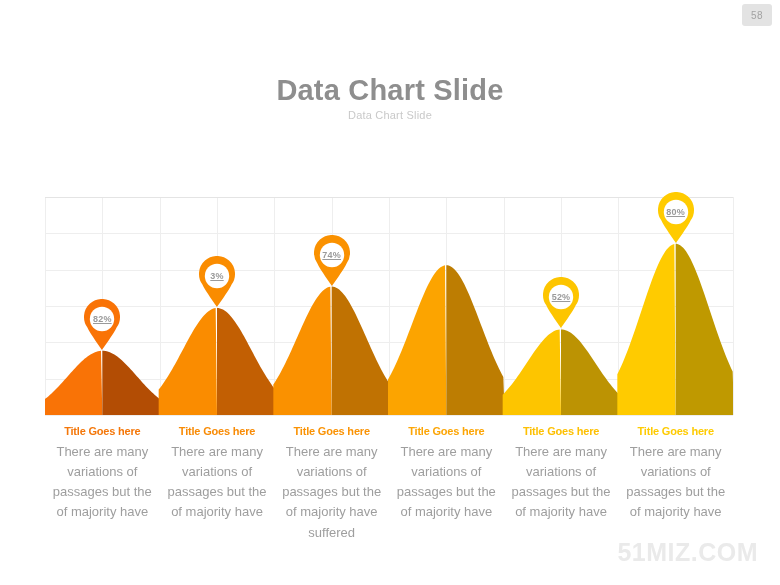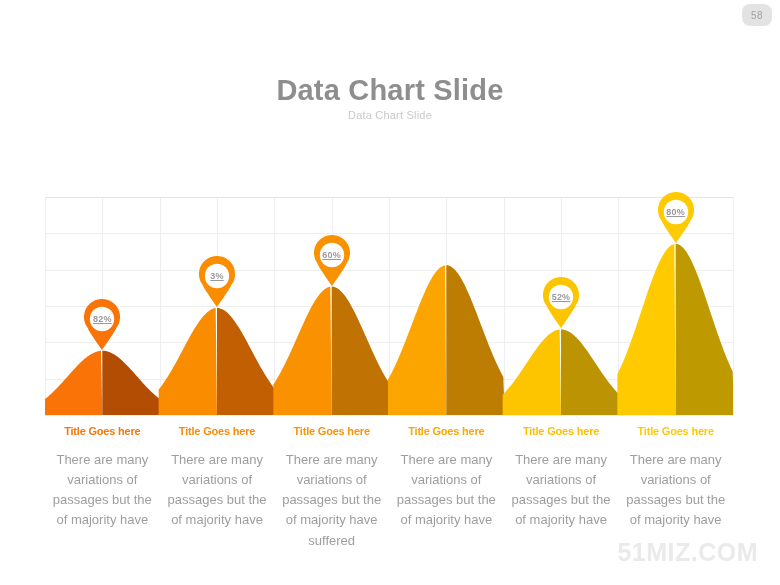--- a/index.html
+++ b/index.html
@@ -4,21 +4,21 @@
 <style>
   html,body{margin:0;padding:0;}
   body{
     width:780px;height:585px;background:#ffffff;overflow:hidden;position:relative;
     font-family:"Liberation Sans","DejaVu Sans",sans-serif;
   }
   .slide{position:absolute;inset:0;background:#fff;}
 
   
   .page-badge{
-    position:absolute;top:4px;right:8px;width:30px;height:22px;border-radius:8px;
+    position:absolute;top:4px;right:8px;width:30px;height:22px;border-radius:3px;
     background:#e3e3e3;color:#a2a2a2;font-size:10px;
     display:flex;align-items:center;justify-content:center;letter-spacing:.5px;
   }
 
   
   .title{
     position:absolute;top:74px;left:0;width:780px;text-align:center;
     font-size:29px;font-weight:bold;color:#8e8e8e;letter-spacing:.2px;
   }
   .subtitle{
@@ -41,21 +41,21 @@
   .pin svg{display:block;width:40px;height:52px;}
   .pin .pinlabel{
     position:absolute;top:0;left:0;width:40px;height:40px;
     display:flex;align-items:center;justify-content:center;
     font-size:9px;font-weight:bold;color:#9a9a9a;letter-spacing:.2px;text-decoration:underline;
   }
 
   
   .captions{position:absolute;left:45px;top:425px;width:688px;display:flex;}
   .col{flex:1 1 0;text-align:center;padding:0 5px;box-sizing:border-box;}
-  .col .ctitle{font-size:11px;font-weight:bold;margin-bottom:13px;letter-spacing:-.2px;}
+  .col .ctitle{font-size:11px;font-weight:bold;margin-bottom:5px;letter-spacing:-.2px;}
   .col .cbody{font-size:13px;color:#9e9e9e;line-height:1.55;}
 
   .watermark{
     position:absolute;right:22px;bottom:18px;
     font-size:25px;font-weight:bold;color:#eaeaea;letter-spacing:.5px;
   }
 </style>
 </head>
 <body>
 
@@ -121,21 +121,21 @@
             <path d="M20,51 C20,51 7.5,33.5 5.4,28.5 A18,18 0 1 1 34.6,28.5 C32.5,33.5 20,51 20,51 Z" fill="#fa8c00"></path>
             <circle cx="20" cy="20" r="12.2" fill="#ffffff"></circle>
           </svg>
           <div class="pinlabel">3%</div>
         </div>
         <div class="pin" style="left: 286.667px; top: 37.6px;">
           <svg viewBox="0 0 40 52">
             <path d="M20,51 C20,51 7.5,33.5 5.4,28.5 A18,18 0 1 1 34.6,28.5 C32.5,33.5 20,51 20,51 Z" fill="#fa9100"></path>
             <circle cx="20" cy="20" r="12.2" fill="#ffffff"></circle>
           </svg>
-          <div class="pinlabel">60%</div>
+          <div class="pinlabel">74%</div>
         </div>
         <div class="pin" style="left: 516px; top: 80.4px;">
           <svg viewBox="0 0 40 52">
             <path d="M20,51 C20,51 7.5,33.5 5.4,28.5 A18,18 0 1 1 34.6,28.5 C32.5,33.5 20,51 20,51 Z" fill="#fdc500"></path>
             <circle cx="20" cy="20" r="12.2" fill="#ffffff"></circle>
           </svg>
           <div class="pinlabel">52%</div>
         </div>
         <div class="pin" style="left: 630.667px; top: -5.2px;">
           <svg viewBox="0 0 40 52">

